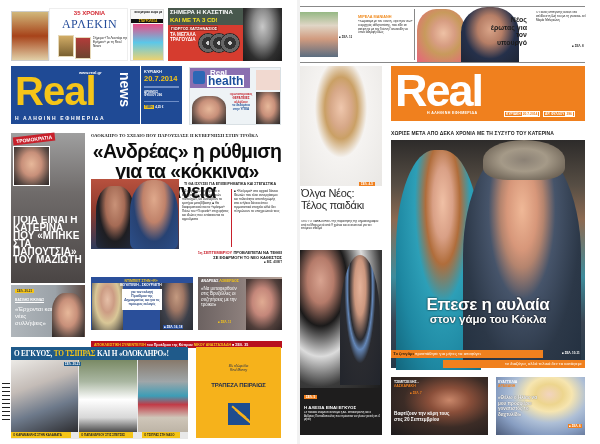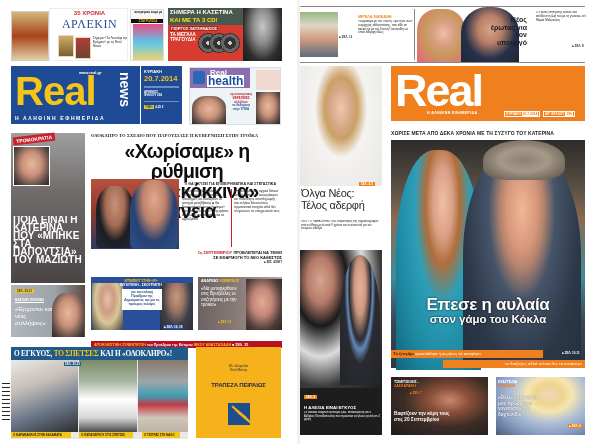--- a/index.html
+++ b/index.html
@@ -249,21 +249,21 @@
   <div class="abs tromo-text">ΠΟΙΑ ΕΙΝΑΙ Η ΚΑΤΕΡΙΝΑ ΠΟΥ «ΜΠΗΚΕ ΣΤΑ ΠΑΠΟΥΤΣΙΑ» ΤΟΥ ΜΑΖΙΩΤΗ</div>
 
   <div class="abs kik-box"></div>
   <div class="abs skin" style="left:52px;top:293px;width:32px;height:44px;border-radius:40% 40% 0 0;"></div>
   <div class="abs kik-page">ΣΕΛ. 20-21</div>
   <div class="abs kik-name">ΒΑΣΙΛΗΣ ΚΙΚΙΛΙΑΣ</div>
   <div class="abs kik-quote">«Έρχονται και νέες συλλήψεις»</div>
 
   <div class="abs kicker">ΟΛΟΚΛΗΡΟ ΤΟ ΣΧΕΔΙΟ ΠΟΥ ΠΑΡΟΥΣΙΑΣΕ Η ΚΥΒΕΡΝΗΣΗ ΣΤΗΝ ΤΡΟΪΚΑ</div>
   <div class="abs headline">
-    <div>«Χωρίσαμε» η ρύθμιση</div>
+    <div>«Ανδρέας» η ρύθμιση</div>
     <div>για τα «κόκκινα» δάνεια</div>
   </div>
   <div class="abs main-photo"></div>
   <div class="abs man1"></div>
   <div class="abs man2"></div>
   <div class="abs sub-kicker">ΤΙ ΘΑ ΙΣΧΥΣΕΙ ΓΙΑ ΕΠΙΧΕΙΡΗΜΑΤΙΚΑ ΚΑΙ ΣΤΕΓΑΣΤΙΚΑ</div>
   <div class="abs bullets">
     <div class="col" style="left:0">■ Στο τραπέζι θα περάσει ο έλεγχος των προβληματικών πιστούχων, θα αναλάβουν τα κριτήρια μεταβίβασης ■ Θα διαφοροποιούνται τα «κρίσιμα» Πάνω του «Τειρεσία» επιχειρήσεις και ιδιώτες που εντάσσονται τα αρρυθμιστα</div>
     <div class="divider"></div>
     <div class="col" style="left:52px">■ «Κούρεμα» στα αρχικά δάνεια Ιδιωτών που είναι συνεργάσιμοι και πιθανότητα αποπληρωμής στα ενήλικα δάνεια όπου τερματιστικά στοιχεία αλλά δεν πληρώνουν τα υποχρεωτικά τους</div>
@@ -295,21 +295,21 @@
     <span class="y">ΑΠΟΚΛΕΙΣΤΙΚΗ ΣΥΝΕΝΤΕΥΞΗ</span>
     <span>του Προέδρου της Κύπρου</span>
     <span class="y">ΝΙΚΟΥ ΑΝΑΣΤΑΣΙΑΔΗ</span>
     <span>■ ΣΕΛ. 35</span>
   </div>
 
   <div class="abs barcode"></div>
   <div class="abs wed-box"></div>
   <div class="abs wed-head">
     <span>Ο ΕΓΚΥΟΣ,</span>
-    <span class="y">ΤΟ ΣΠΕΤΣΕΣ</span>
+    <span class="y">ΤΟ ΤΣΙΠΡΑΣ</span>
     <span>ΚΑΙ Η «ΟΛΟΚΛΗΡΟ»!</span>
   </div>
   <div class="abs wed-p1"></div>
   <div class="abs wed-p2"></div>
   <div class="abs wed-p3"></div>
   <div class="abs" style="left:64px;top:362px;font-size:3px;color:#fff;font-weight:bold;background:#1f5a8a;padding:0 1px;">ΣΕΛ. 20-21</div>
   <div class="abs wed-cap" style="left:11px;width:60px;">Ο ΚΑΡΑΜΑΝΛΗΣ ΣΤΗΝ ΚΑΛΑΜΑΤΑ</div>
   <div class="abs wed-cap" style="left:79px;width:54px;">Ο ΠΑΠΑΝΔΡΕΟΥ ΣΤΙΣ ΣΠΕΤΣΕΣ</div>
   <div class="abs wed-cap" style="left:142px;width:38px;">Ο ΤΣΙΠΡΑΣ ΣΤΗ ΝΑΞΟ</div>
 
@@ -349,21 +349,21 @@
     <div class="abs rl-real">Real</div>
     <div class="abs rl-sub">Η ΑΛΗΘΙΝΗ ΕΦΗΜΕΡΙΔΑ</div>
     <div class="abs rl-date"><span>ΚΥΡΙΑΚΗ</span> <b>20.7.2014</b></div>
     <div class="abs rl-num"><span>ΑΡ. ΦΥΛΛΟΥ</span> <b>296</b></div>
   </div>
 
   <div class="abs olga-photo"></div>
   <div class="abs olga-ref">ΣΕΛ. 4-5</div>
   <div class="abs olga-title">
     <div>Όλγα Νέος:</div>
-    <div>Τέλος αδερφή</div>
+    <div>Τέλος παιδάκι</div>
   </div>
   <div class="abs olga-text">ΟΛΟ ΤΟ ΠΑΡΑΣΚΗΝΙΟ της παραίτησης της δημοσιογράφου από το Mega μετά από 9 χρόνια και οι σκοτεινοί για τον επόμενο σταθμό</div>
 
   <div class="abs rl-kicker">ΧΩΡΙΣΕ ΜΕΤΑ ΑΠΟ ΔΕΚΑ ΧΡΟΝΙΑ ΜΕ ΤΗ ΣΥΖΥΓΟ ΤΟΥ ΚΑΤΕΡΙΝΑ</div>
   <div class="abs kok-photo"></div>
   <div class="abs kok-woman"></div>
   <div class="abs kok-man"></div>
   <div class="abs kok-hair"></div>
   <div class="abs kok-title2">στον γάμο του Κόκλα</div>
   <div class="abs kok-title">Επεσε η αυλαία</div>

